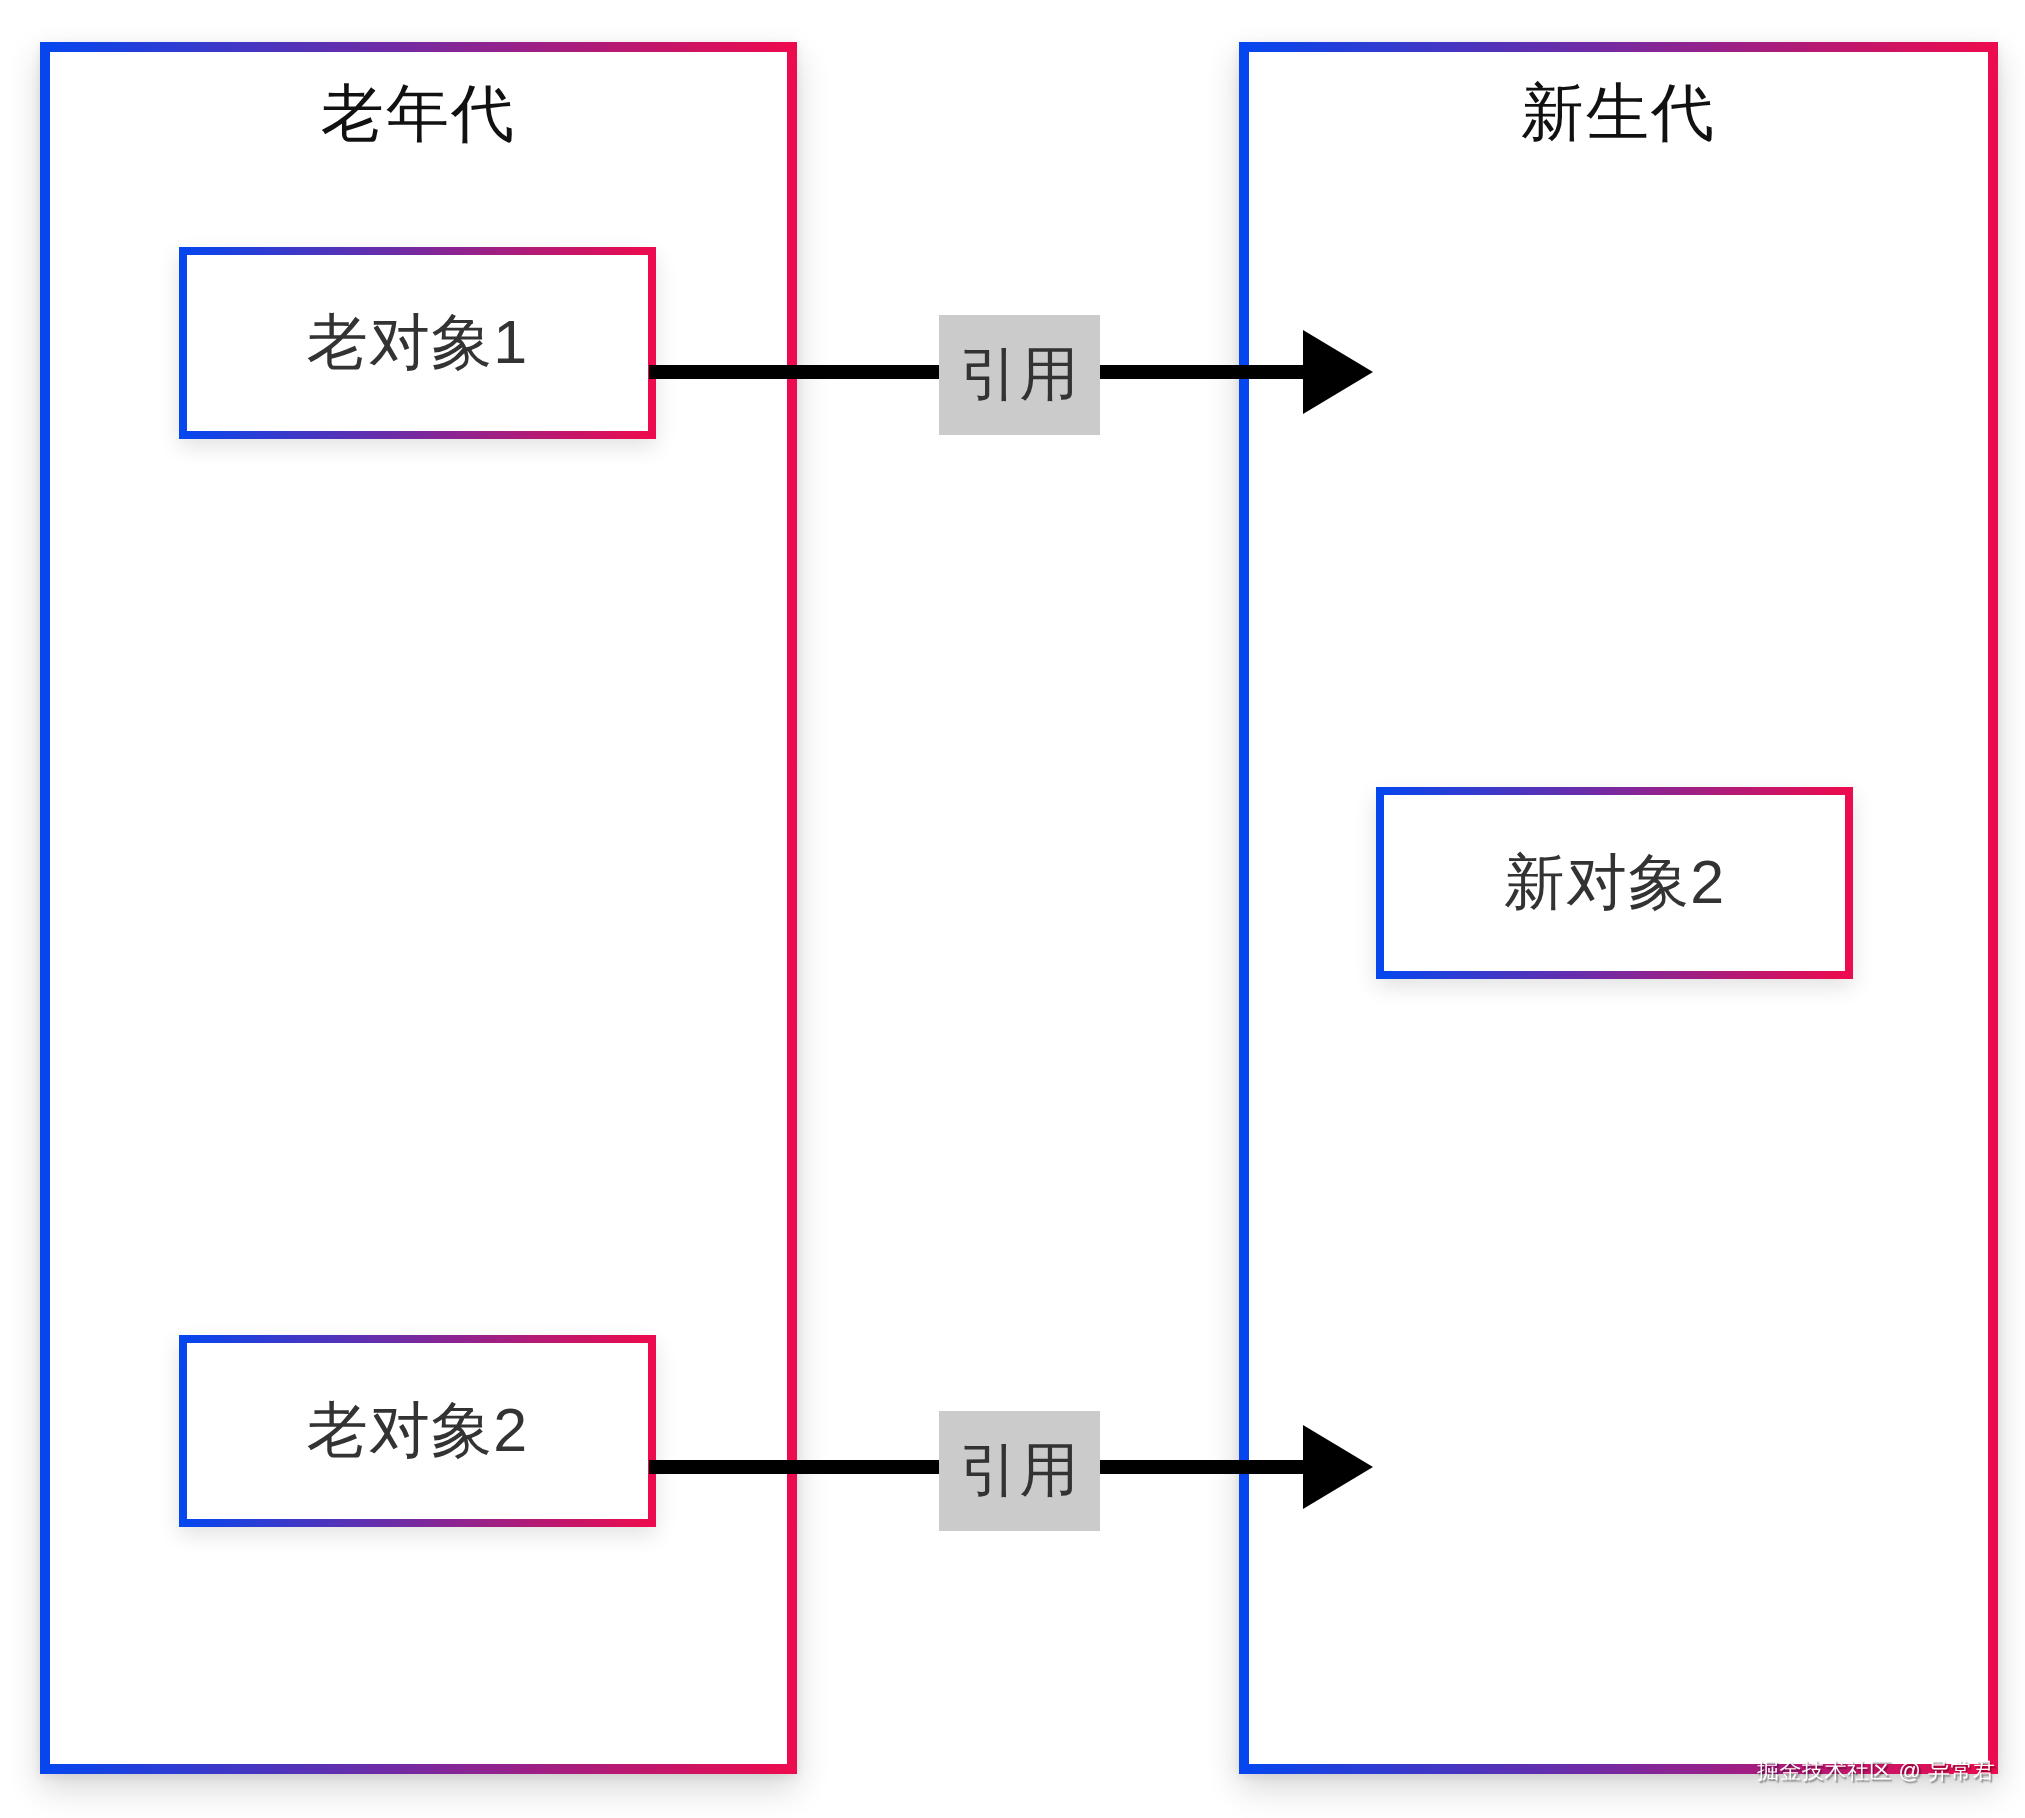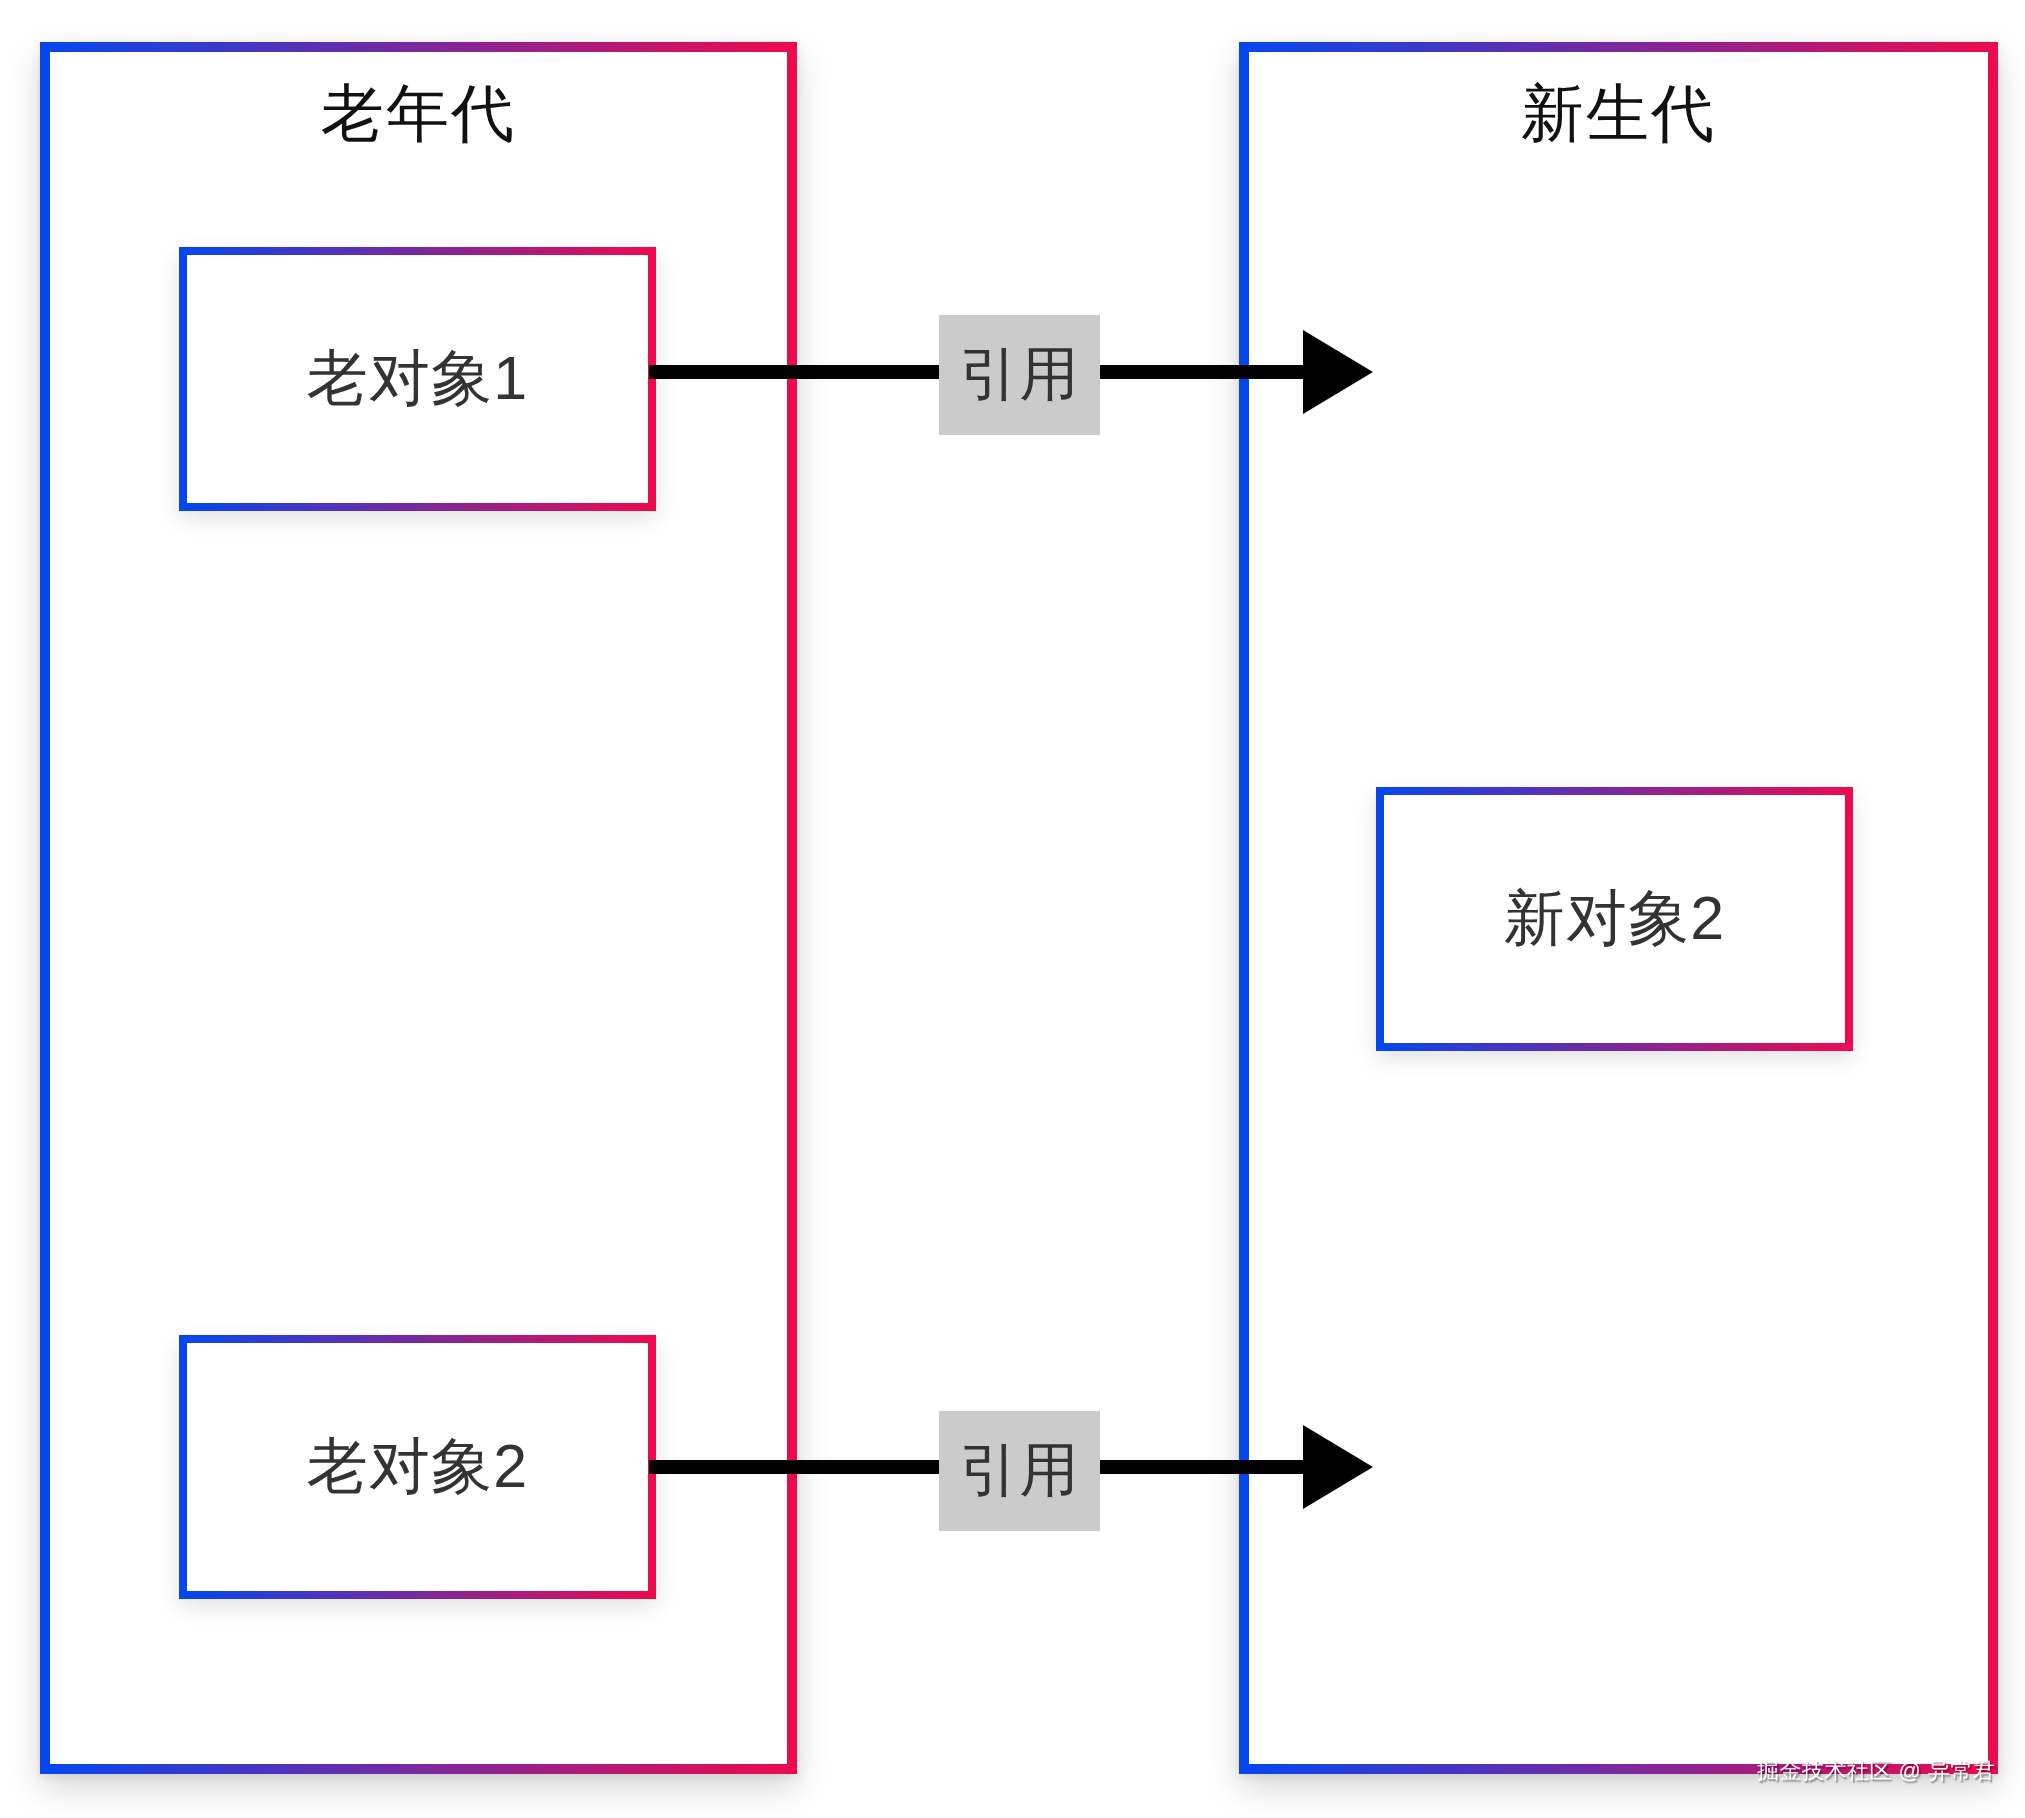--- a/index.html
+++ b/index.html
@@ -28,38 +28,38 @@
   .gen-container {
     position:absolute;
     top:42px;
     height:1732px;
     background:#ffffff;
     border:10.5px solid transparent;
     border-image:linear-gradient(90deg, var(--gradient-start), var(--gradient-end)) 1;
     box-shadow:0 13.7px 32px rgba(0,0,0,0.16), 0 3.2px 9.5px rgba(0,0,0,0.08);
   }
   .gen-container.left  { left:40px;   width:757px;padding-left:44px; }
-  .gen-container.right { left:1239px; width:759px; }
+  .gen-container.right { left:1239px; width:759px;font-family:Liberation Serif, serif; }
 
   .gen-title {
     position:absolute;
     left:0; right:0;
     top:25px;
     text-align:center;
     font-size:63px;
     line-height:1.15;
     color:var(--title-text);
     letter-spacing:2.1px;
   }
 
   
   .obj-box {
     position:absolute;
     width:477px;
-    height:264px;
+    height:192px;
     background:#ffffff;
     border:8.4px solid transparent;
     border-image:linear-gradient(90deg, var(--gradient-start), var(--gradient-end)) 1;
     box-shadow:0 8.4px 21px rgba(0,0,0,0.12);
     display:flex;
     align-items:center;
     justify-content:center;
   }
   .obj-box .obj-label {
     font-size:61px;

